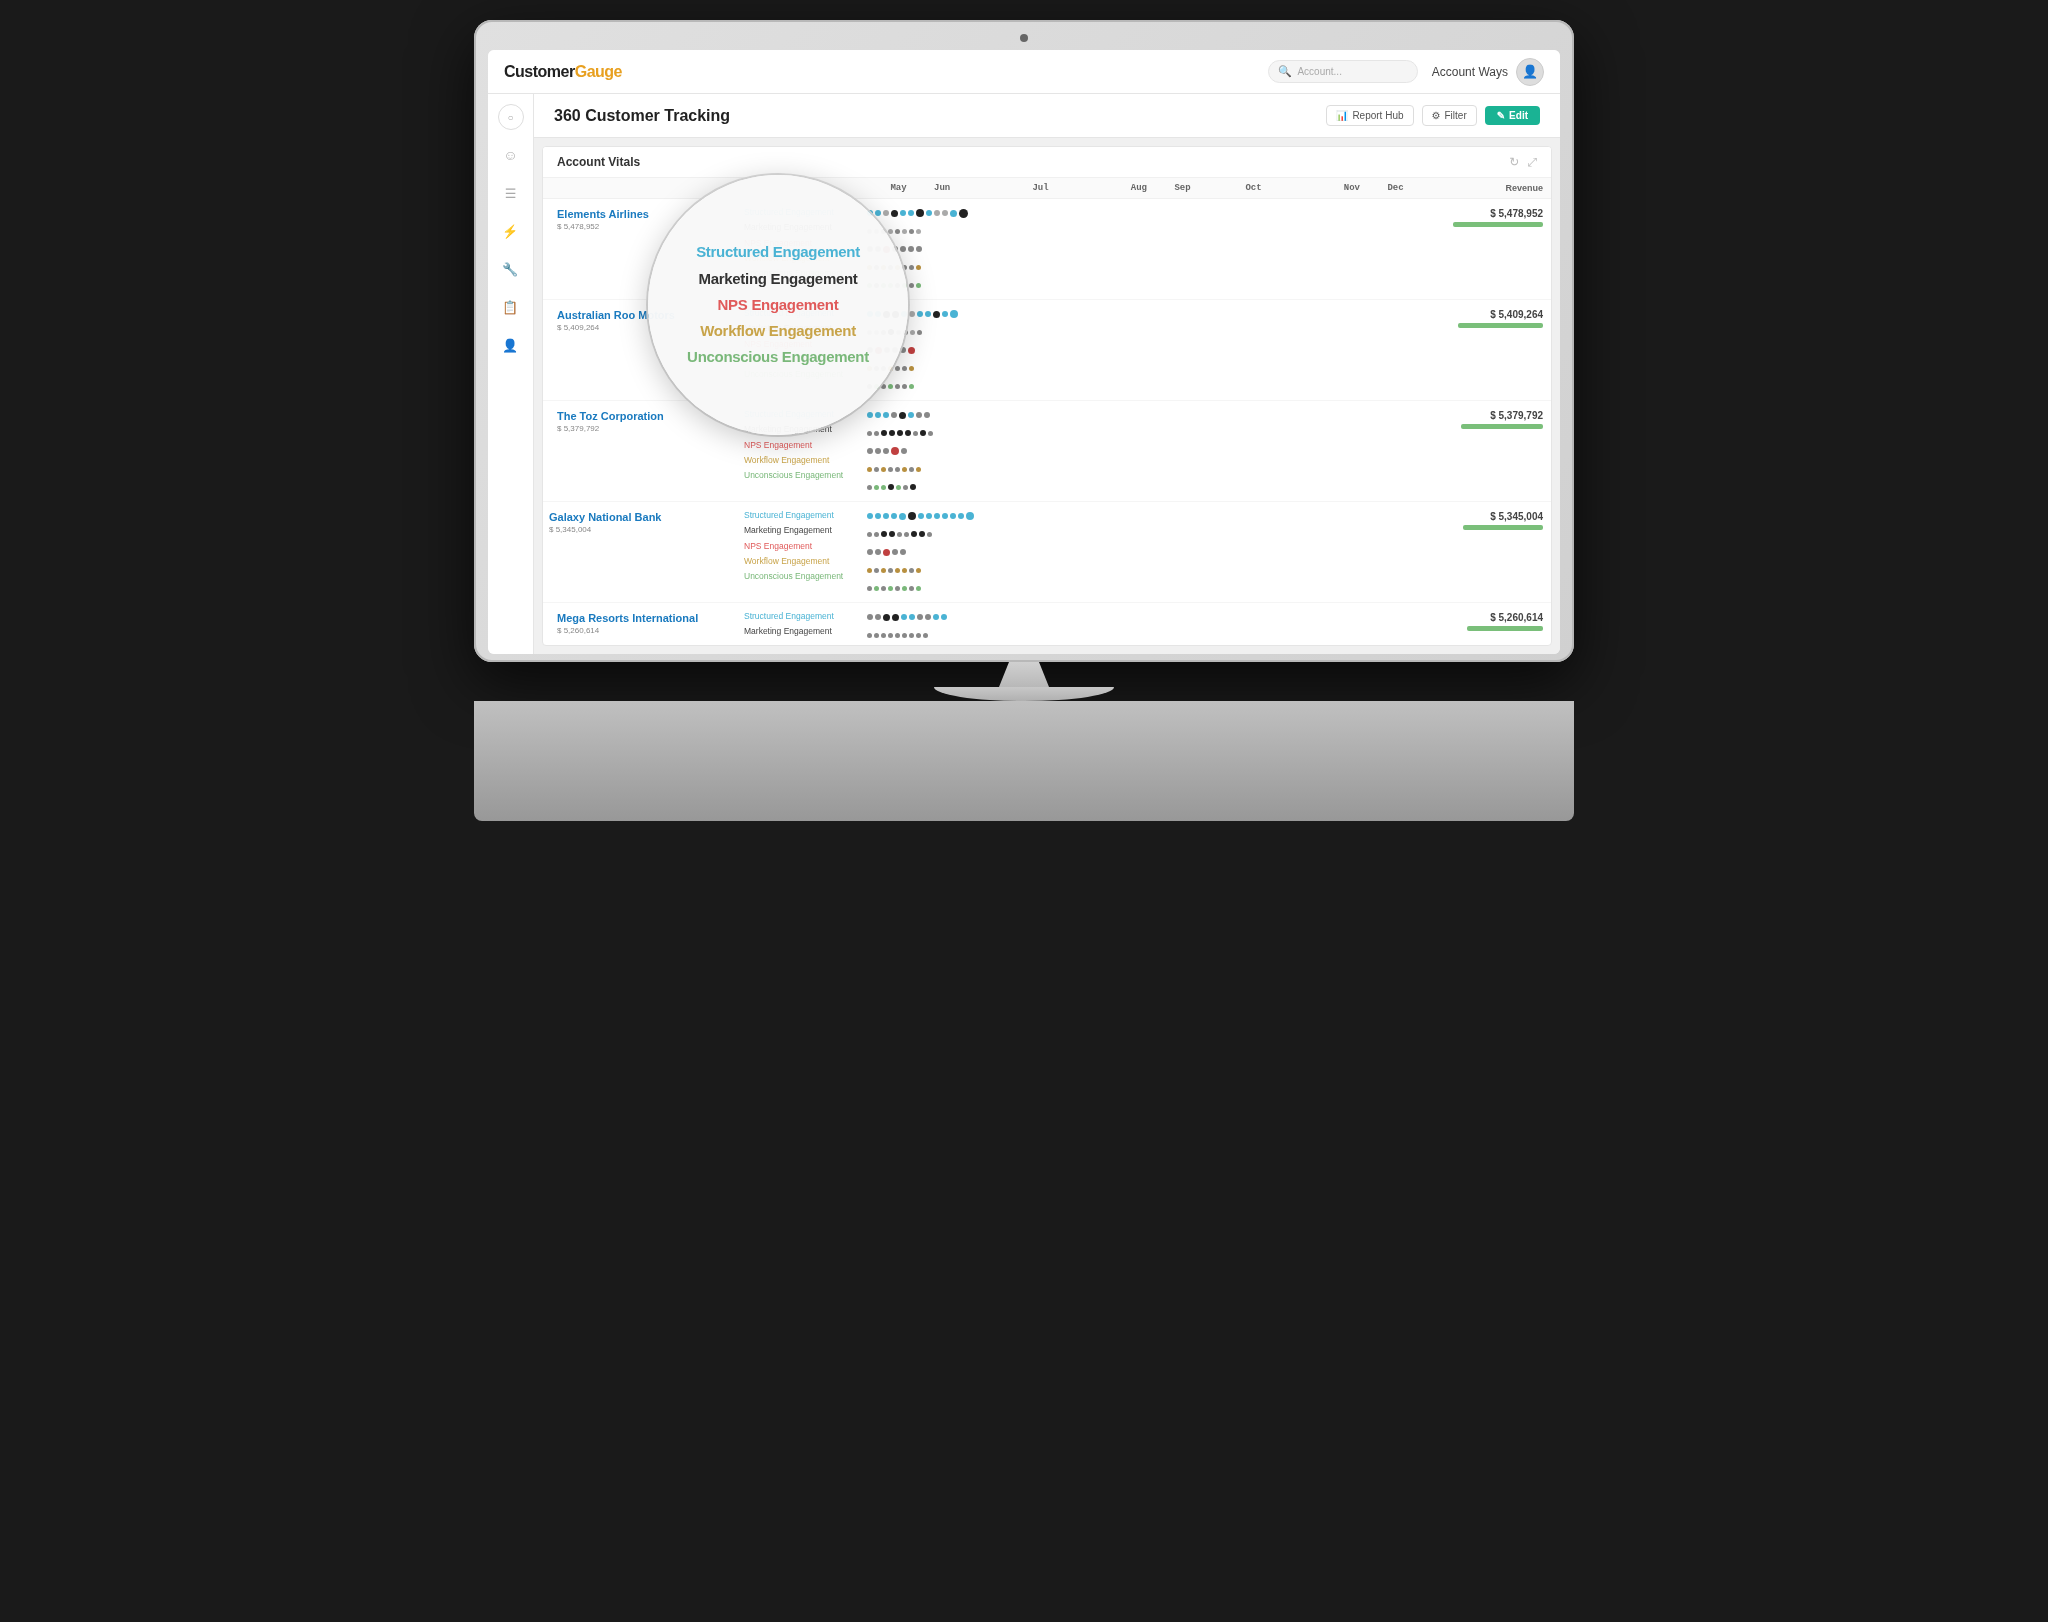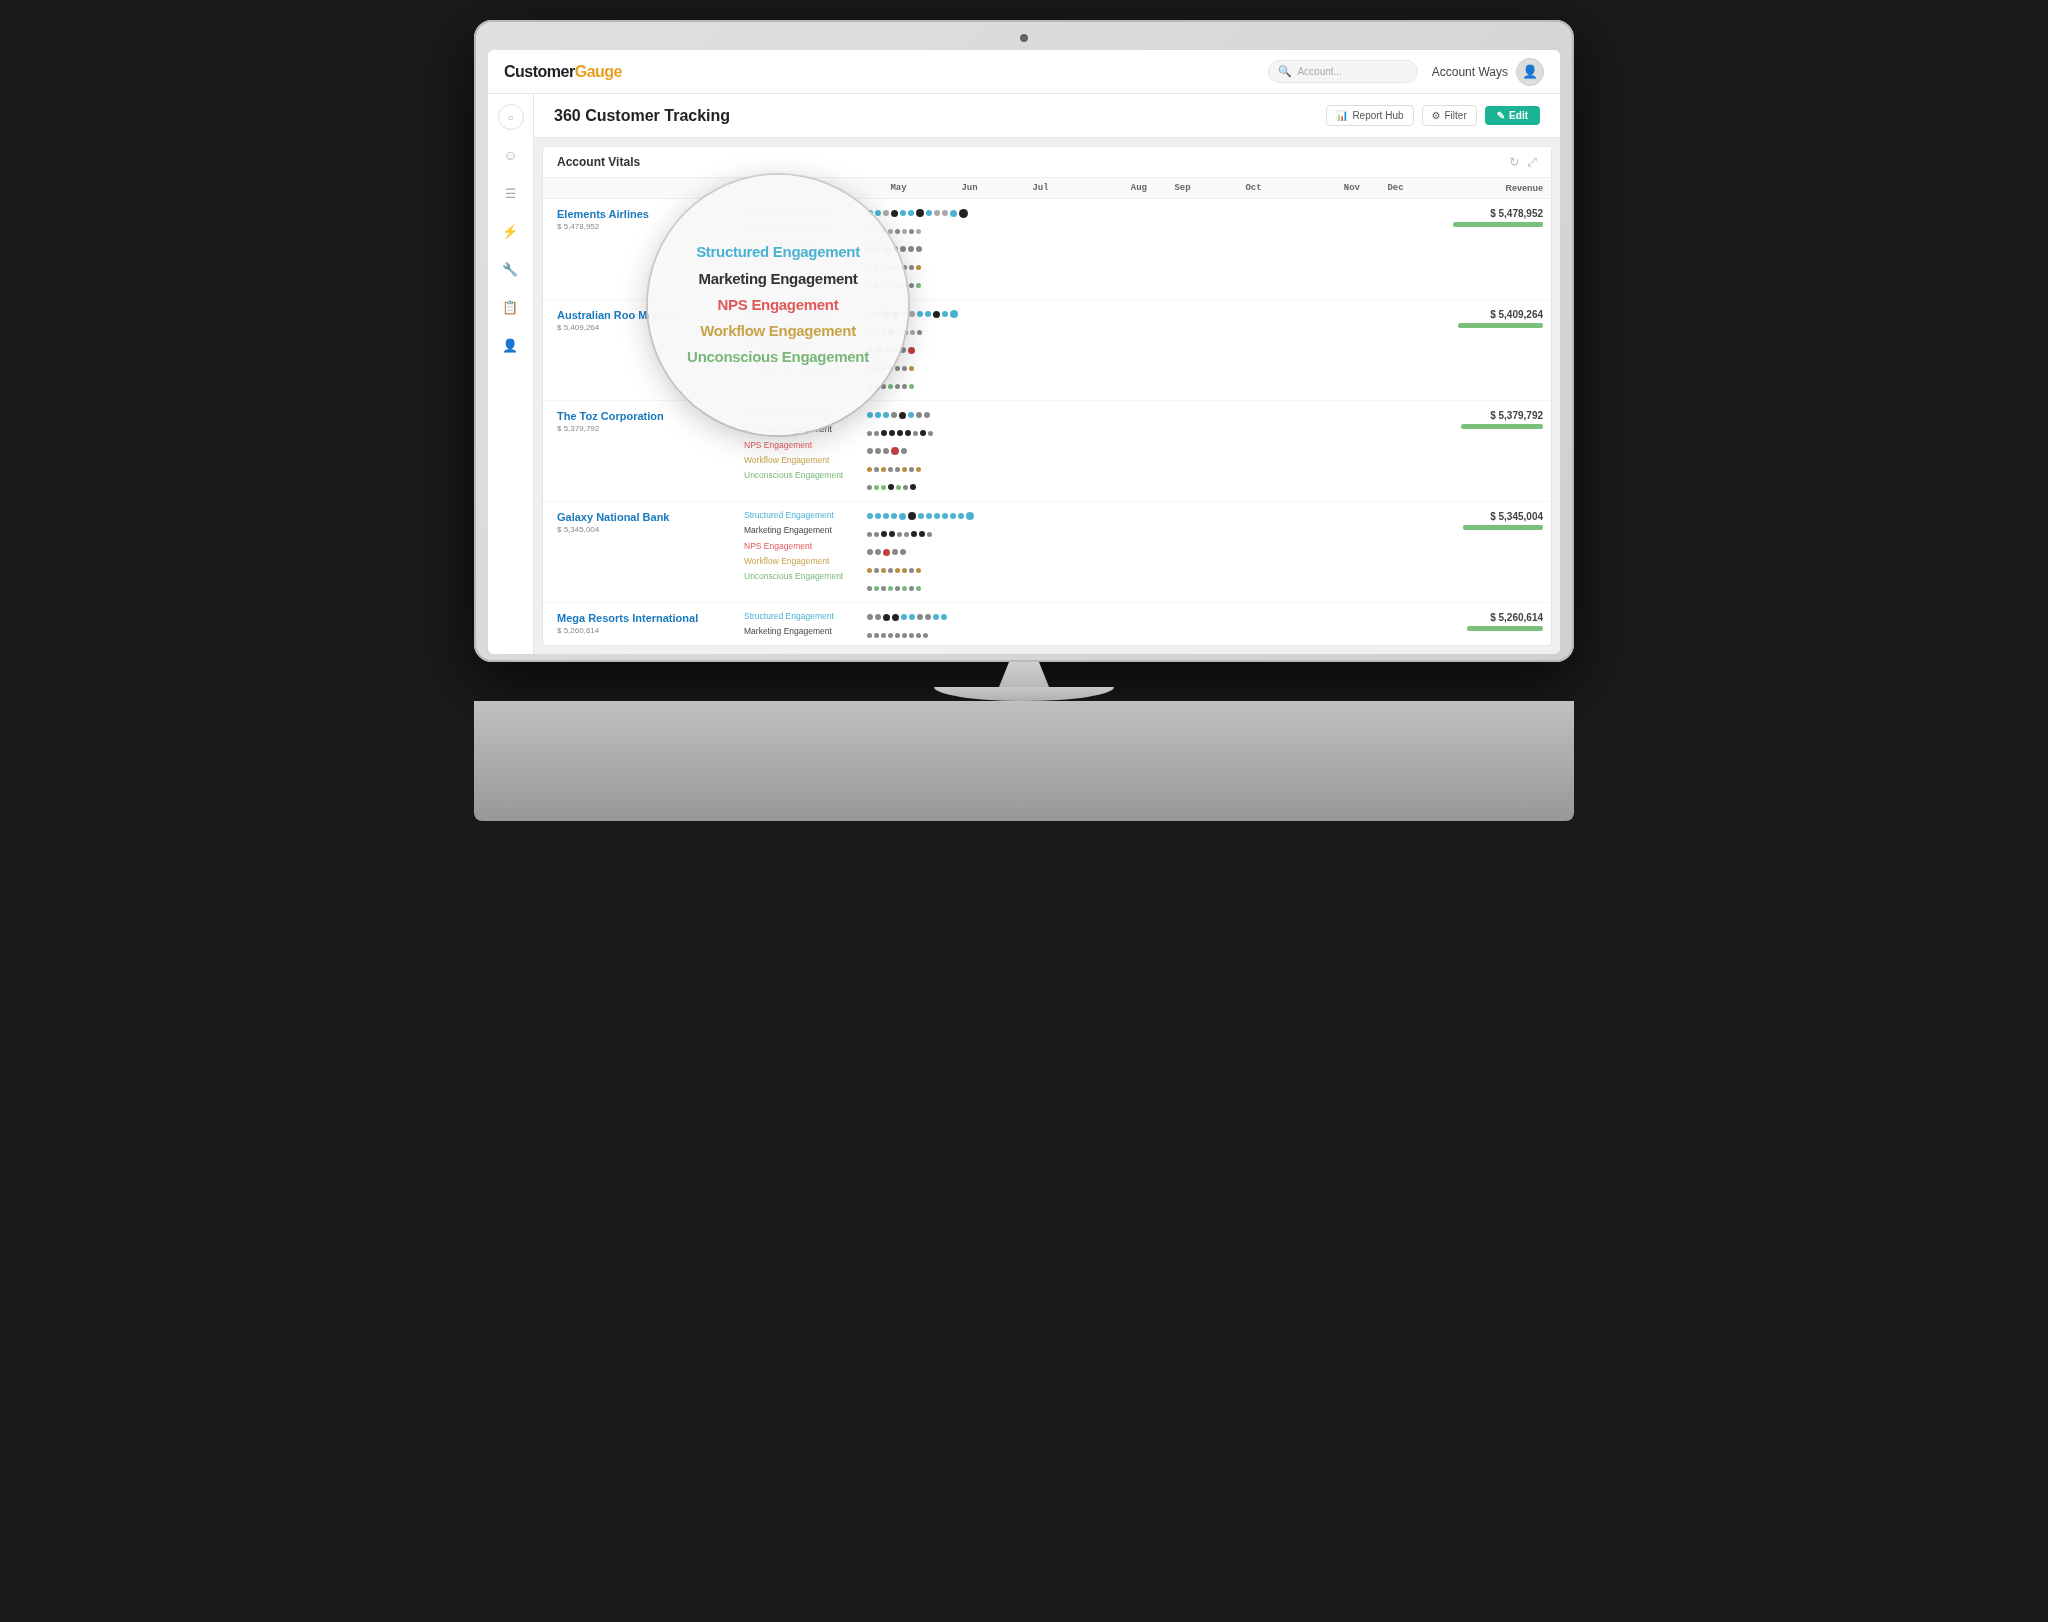--- a/index.html
+++ b/index.html
@@ -81,21 +81,21 @@
                   <span style="cursor:pointer;">↻</span>
                   <span style="cursor:pointer;">⤢</span>
                 </div>
               </div>
 
               <div style="display:flex; align-items:center; padding:3px 0; border-bottom:1px solid #f0f0f0; background:#fafafa;">
                 <div style="width:195px; min-width:195px; padding:2px 14px; font-size:9px; font-weight:700; color:#666;"></div>
                 <div style="width:125px; min-width:125px; padding:2px 6px; font-size:9px; font-weight:700; color:#666;"></div>
                 <div style="flex:1; display:flex;font-family:Liberation Mono, monospace;">
                   <div style="flex:1; text-align:center; font-size:9px; font-weight:700; color:#666;">May</div>
-                  <div style="flex:1; text-align:center; font-size:9px; font-weight:700; color:#666;">Jun</div>
+                  <div style="flex:1; text-align:left; font-size:9px; font-weight:700; color:#666;">Jun</div>
                   <div style="flex:1; text-align:center; font-size:9px; font-weight:700; color:#666;">Jul</div>
                   <div style="flex:1; text-align:right; font-size:9px; font-weight:700; color:#666;">Aug</div>
                   <div style="flex:1; text-align:center; font-size:9px; font-weight:700; color:#666;">Sep</div>
                   <div style="flex:1; text-align:center; font-size:9px; font-weight:700; color:#666;">Oct</div>
                   <div style="flex:1; text-align:right; font-size:9px; font-weight:700; color:#666;">Nov</div>
                   <div style="flex:1; text-align:center; font-size:9px; font-weight:700; color:#666;">Dec</div>
                 </div>
                 <div style="width:120px; min-width:120px; padding:2px 8px; font-size:9px; font-weight:700; color:#666; text-align:right;">Revenue</div>
               </div>
 
@@ -307,21 +307,21 @@
                     <span style="width:6px;height:6px;border-radius:50%;background:#222;display:inline-block;"></span>
                   </div>
                 </div>
                 <div style="width:120px; min-width:120px; padding:4px 8px; text-align:right;">
                   <div style="font-size:10px; color:#444; font-weight:700;">$ 5,379,792</div>
                   <div style="height:5px; background:#7abf7a; border-radius:2px; margin-top:3px; width:82px; margin-left:auto;"></div>
                 </div>
               </div>
 
               <div style="display:flex; border-bottom:1px solid #f5f5f5; padding:5px 0; align-items:flex-start;">
-                <div style="width:195px; min-width:195px; padding:4px 14px;">
+                <div style="width:195px; min-width:195px; padding:4px 6px;">
                   <div style="font-size:11px; font-weight:700; color:#1a7abf; cursor:pointer;">Galaxy National Bank</div>
                   <div style="font-size:8px; color:#888; margin-top:2px;">$ 5,345,004</div>
                 </div>
                 <div style="width:125px; min-width:125px; padding:1px 6px;">
                   <div style="font-size:8.5px; color:#4ab3d4; line-height:1.8;">Structured Engagement</div>
                   <div style="font-size:8.5px; color:#444; line-height:1.8;">Marketing Engagement</div>
                   <div style="font-size:8.5px; color:#e05a5a; line-height:1.8;">NPS Engagement</div>
                   <div style="font-size:8.5px; color:#c8a44a; line-height:1.8;">Workflow Engagement</div>
                   <div style="font-size:8.5px; color:#7ab87a; line-height:1.8;">Unconscious Engagement</div>
                 </div>

